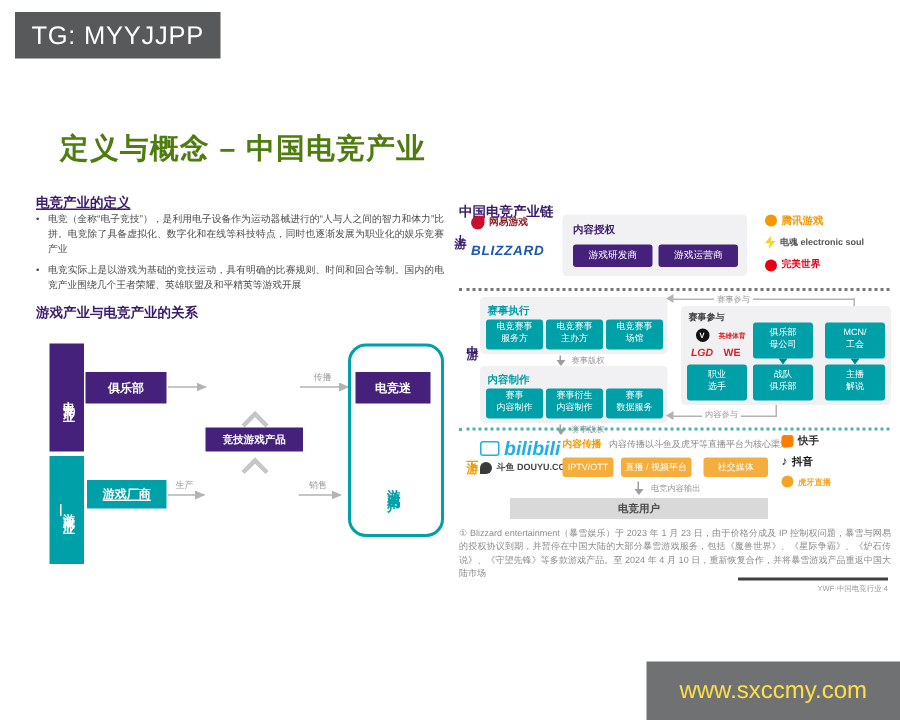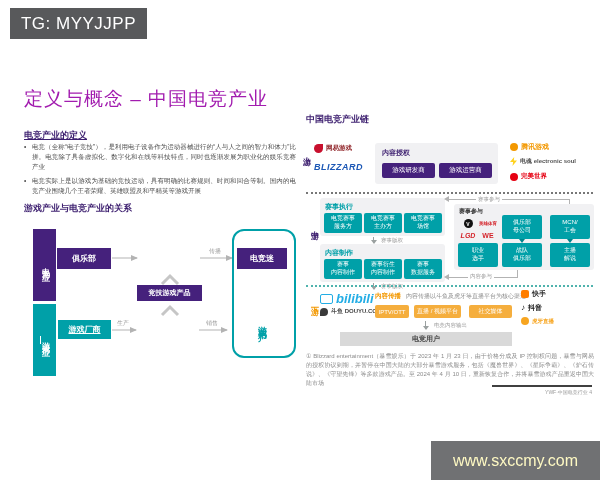--- a/index.html
+++ b/index.html
@@ -7,40 +7,40 @@
     width:600px;height:480px;position:relative;background:#ffffff;
     font-family:"Liberation Sans","DejaVu Sans",sans-serif;overflow:hidden;
     -webkit-font-smoothing:antialiased;
   }
   .abs{position:absolute;}
   .flexc{display:flex;align-items:center;justify-content:center;}
   .vert{writing-mode:vertical-rl;text-orientation:upright;letter-spacing:2px;}
 
   
   #wm-tg{left:10px;top:8px;width:137px;height:31px;background:#58595B;color:#fff;font-size:17px;letter-spacing:.5px;}
-  #wm-site{left:431px;top:441px;width:169px;height:39px;background:#707173;color:#fef9c3;font-size:16px;}
-
-  
-  #slide-title{left:24px;top:86px;font-size:19px;font-weight:normal;color:#a21caf;letter-spacing:1px;}
+  #wm-site{left:431px;top:441px;width:169px;height:39px;background:#707173;color:#fde047;font-size:16px;}
+
+  
+  #slide-title{left:40px;top:86px;font-size:19px;font-weight:bold;color:#4d7c0f;letter-spacing:1px;}
   .h-small{position:absolute;font-weight:bold;color:#3B1D6E;font-size:9px;}
   #def-heading{left:24px;top:129px;text-decoration:underline;}
   #bullets{left:24px;top:142px;width:272px;}
   .bullet{display:flex;gap:4px;color:#4d4d4d;font-size:6.5px;line-height:1.55;margin-bottom:4px;text-align:justify;}
   .bullet .dot{flex:0 0 4px;}
   #rel-heading{left:24px;top:202px;}
 
   
   #rel-diagram{left:24px;top:216px;width:272px;height:152px;}
   .nbox{position:absolute;color:#fff;font-weight:bold;display:flex;align-items:center;justify-content:center;text-align:center;}
   .purple{background:#45217C;}
   .teal{background:#00A0A8;text-decoration:underline;}
   .alabel{position:absolute;font-size:6px;color:#9a9a9a;}
 
   
-  #chain-heading{left:306px;top:113px;}
+  #chain-heading{left:306px;top:135px;}
   .stage{position:absolute;writing-mode:vertical-rl;text-orientation:upright;font-weight:bold;font-size:8px;letter-spacing:2px;}
   .panel{position:absolute;background:#F1F1F3;border-radius:3px;}
   .panel-title{position:absolute;font-size:7px;font-weight:bold;}
   .pbtn{position:absolute;background:#45217C;color:#fff;font-size:6.5px;border-radius:2px;display:flex;align-items:center;justify-content:center;}
   .tbtn{position:absolute;background:#00A0A8;color:#fff;font-size:6px;line-height:1.3;border-radius:2px;display:flex;align-items:center;justify-content:center;text-align:center;white-space:pre-line;}
   .obtn{position:absolute;top:16px;height:13px;background:#F5AE3D;color:#fff;font-size:6px;border-radius:2px;display:flex;align-items:center;justify-content:center;}
   .logo-row{position:absolute;display:flex;align-items:center;gap:3px;}
   .sep{position:absolute;width:287px;border-top:2px dotted #8f9a9a;}
   .varrow{position:absolute;width:0;border-left:1px solid #9aa0a0;}
   .varrow::after{content:'';position:absolute;left:-3.5px;bottom:-4px;border:3px solid transparent;border-top:4px solid #9aa0a0;}

